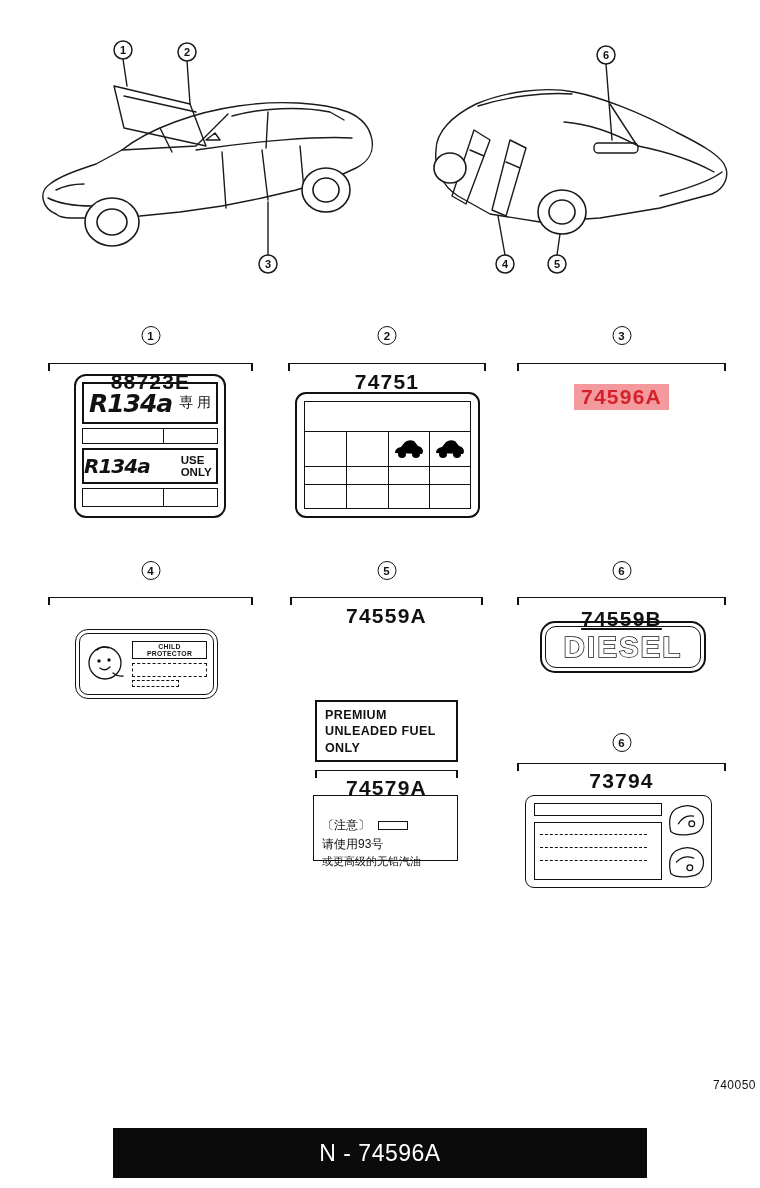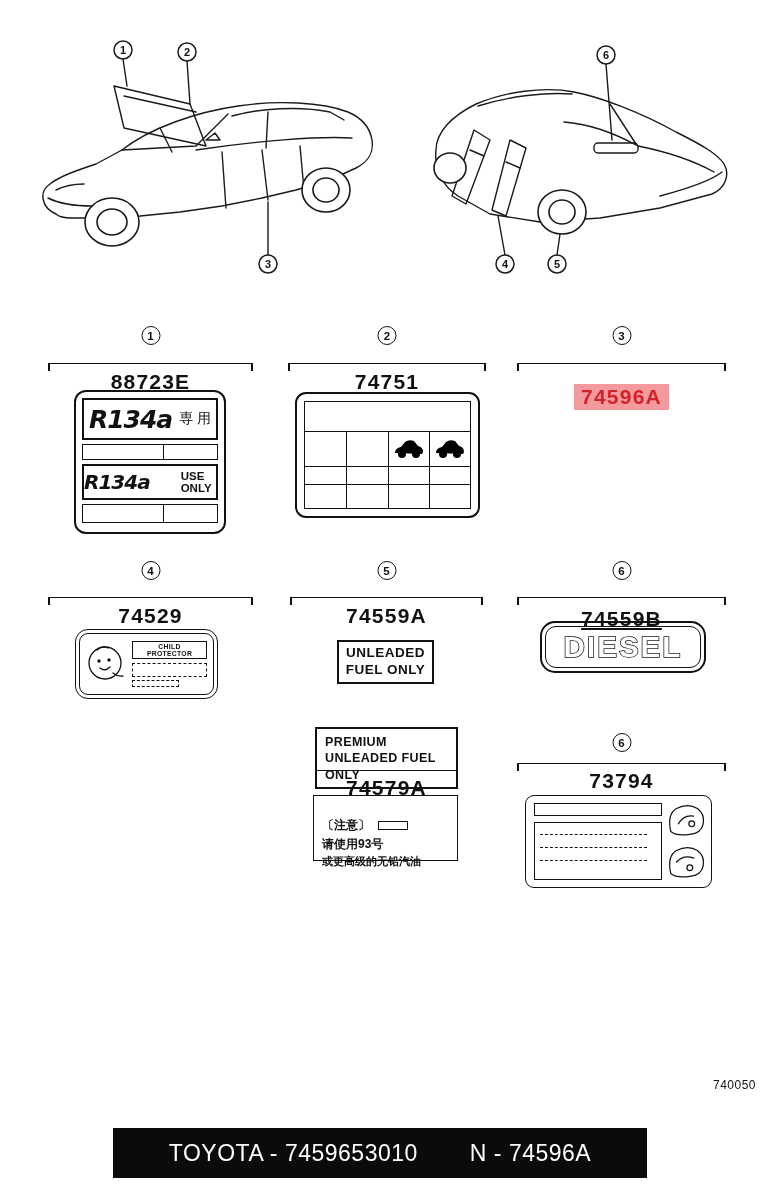--- a/index.html
+++ b/index.html
@@ -20,21 +20,21 @@
   .cnum { position:absolute; top:0; left:50%; transform:translateX(-50%); width:19px; height:19px;
           border:1.6px solid var(--ink,#111); border-radius:50%; background:#fff;
           display:flex; align-items:center; justify-content:center; font-size:11.5px; font-weight:700; }
   .bracket { position:absolute; left:0; right:0; height:9px; border-top:1.6px solid var(--ink,#111); }
   .bracket::before, .bracket::after { content:""; position:absolute; top:-1px; width:1.6px; height:8px; background:var(--ink,#111); }
   .bracket::before { left:0; } .bracket::after { right:0; }
   .partnum { position:absolute; left:0; right:0; text-align:center; font-size:21px; font-weight:600; letter-spacing:1.2px; }
   .hl { display:inline-block; background:var(--highlight-bg,#f49a9e); color:var(--highlight-text,#d2232a); padding:1px 7px; }
 
   
-  .lab-r134a { position:absolute; left:26px; top:64px; width:152px; height:144px;
+  .lab-r134a { position:absolute; left:26px; top:48px; width:152px; height:144px;
                border:2px solid var(--ink,#111); border-radius:12px; padding:6px; display:flex; flex-direction:column; gap:4px; }
   .r-row { border:2px solid var(--ink,#111); display:flex; align-items:center; justify-content:center; gap:7px; }
   .r-row1 { height:42px; } .r-row3 { height:36px; }
   .r-split { border:1.5px solid var(--ink,#111); display:flex; }
   .r-split2 { height:16px; } .r-split4 { height:19px; }
   .r-split .cl { flex:1.5; border-right:1.5px solid var(--ink,#111); }
   .r-split .cr { flex:1; }
   .rlogo  { font-style:italic; font-weight:900; font-size:25px; letter-spacing:-1px; font-family:"DejaVu Sans",sans-serif; }
   .rlogo2 { font-style:italic; font-weight:900; font-size:20px; letter-spacing:-1px; font-family:"DejaVu Sans",sans-serif; }
   .rside  { font-weight:400; font-size:14px; }
@@ -76,25 +76,25 @@
                   font-size:13.5px; font-weight:700; line-height:1.25; letter-spacing:0.5px; }
 
   
   .lab-diesel { position:absolute; left:23px; top:60px; width:166px; height:52px;
                 border:2px solid var(--ink,#111); border-radius:15px; padding:3px; }
   .diesel-inner { border:1px solid var(--ink,#111); border-radius:11px; height:100%;
                   display:flex; align-items:center; justify-content:center; }
 
   
   .lab-premium { position:absolute; left:315px; top:700px; width:143px; height:62px;
-                 border:2px solid var(--ink,#111); padding:5px 8px; font-size:12.5px; font-weight:700; line-height:1.3; letter-spacing:0.4px;margin-top:27px; }
+                 border:2px solid var(--ink,#111); padding:5px 8px; font-size:12.5px; font-weight:700; line-height:1.3; letter-spacing:0.4px; }
 
   
   .lab-cn { position:absolute; left:23px; top:62px; width:145px; height:66px;
-            border:1.6px solid var(--ink,#111); padding:20px 8px; font-size:12px; font-weight:700; line-height:1.55; }
+            border:1.6px solid var(--ink,#111); padding:20px 8px; font-size:12px; font-weight:400; line-height:1.55; }
   .cn-line1 { display:flex; align-items:center; gap:8px; }
   .cn-box { width:30px; height:9px; border:1.1px solid var(--ink,#111); }
   .cn-line3 { font-size:11px; }
 
   
   .lab-73794 { position:absolute; left:8px; top:62px; width:187px; height:93px;
                border:1.6px solid var(--ink,#111); border-radius:9px; }
   .d-topbar { position:absolute; left:8px; top:7px; width:128px; height:13px; border:1.2px solid var(--ink,#111); }
   .d-body   { position:absolute; left:8px; top:26px; width:128px; height:58px; border:1.2px solid var(--ink,#111); padding:5px; }
   .d-body .dl { height:7px; border-bottom:1px dashed var(--ink,#111); margin-bottom:6px; width:92%; }
@@ -240,21 +240,20 @@
     <div class="cnum">3</div>
     <div class="bracket" style="top:37px;"></div>
     <div class="partnum" style="top:42px;margin-top:16px;">
       <span class="hl">74596A</span>
     </div>
   </div>
 
   <div class="sec" style="left:48px; top:561px; width:205px; height:150px;">
     <div class="cnum">4</div>
     <div class="bracket" style="top:36px;"></div>
-    <div class="partnum" style="top:43px;">74529</div>
     <div class="lab-child">
       <div class="child-inner">
         <svg width="40" height="42" viewBox="0 0 40 42">
           <g fill="none" stroke="#111" stroke-width="1.3" stroke-linecap="round">
             <circle cx="19" cy="20" r="16"></circle>
             <path d="M11 7 Q16 2 22 5"></path>
             <path d="M14 25 Q19 29 24 24"></path>
             <path d="M27 30 q5 4 10 3"></path>
           </g>
           <circle cx="13" cy="18" r="1.7" fill="#111"></circle>
@@ -266,24 +265,20 @@
           <div class="child-dash2"></div>
         </div>
       </div>
     </div>
   </div>
 
   <div class="sec" style="left:290px; top:561px; width:193px; height:140px;">
     <div class="cnum">5</div>
     <div class="bracket" style="top:36px;"></div>
     <div class="partnum" style="top:43px;">74559A</div>
-    <div class="lab-unleaded">
-      <span>UNLEADED</span>
-      <span>FUEL ONLY</span>
-    </div>
   </div>
 
   <div class="sec" style="left:517px; top:561px; width:209px; height:140px;">
     <div class="cnum">6</div>
     <div class="bracket" style="top:36px;"></div>
     <div class="partnum" style="top:46px;text-decoration:underline;">74559B</div>
     <div class="lab-diesel">
       <div class="diesel-inner">
         <svg width="156" height="42" viewBox="0 0 156 42">
           <text x="78" y="31" text-anchor="middle" font-family="Liberation Sans, sans-serif" font-size="30" font-weight="bold" letter-spacing="2" fill="#ffffff" stroke="#111111" stroke-width="1.5" paint-order="stroke">DIESEL</text>
@@ -336,17 +331,16 @@
             <path d="M12 18 q8 -8 18 -4"></path>
           </g>
           <circle cx="26" cy="24" r="3" fill="none" stroke="#111" stroke-width="1.3"></circle>
         </svg>
       </div>
     </div>
   </div>
 
   <div class="doc-code">740050</div>
   <div class="footer-bar">
-    <span>TOYOTA - 7459653010</span>
     <span>N - 74596A</span>
   </div>
 
 </div>
 
 </body></html>

